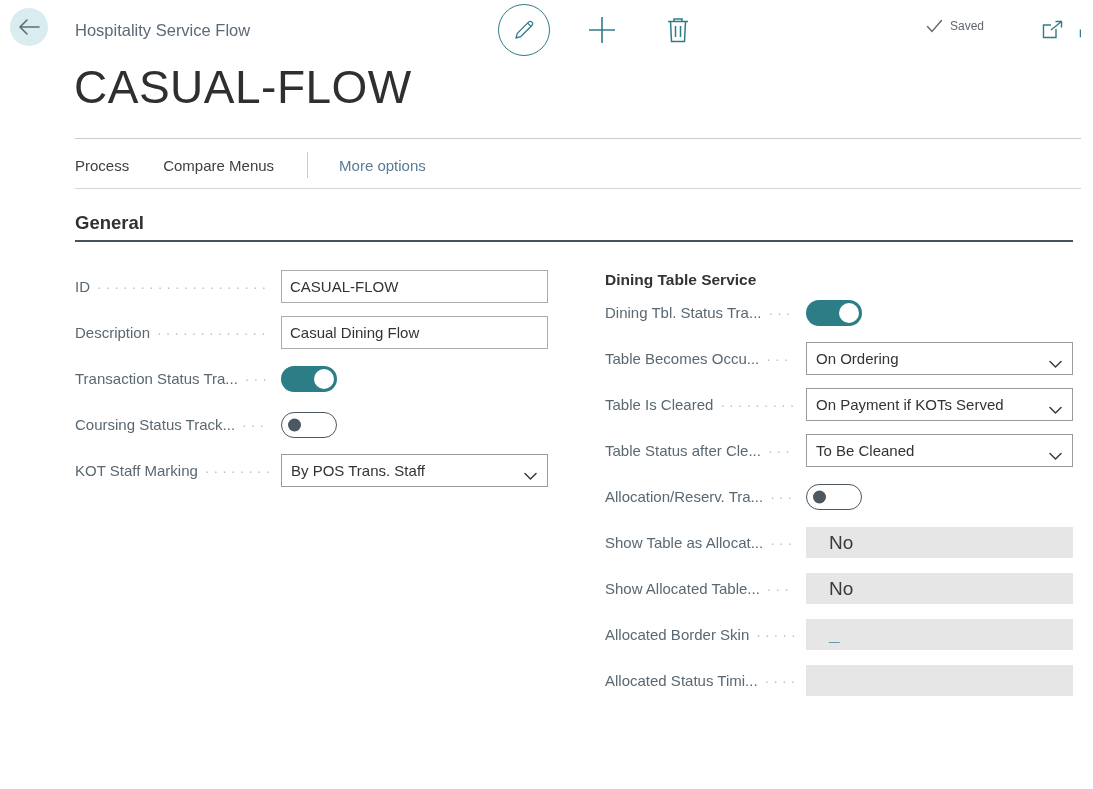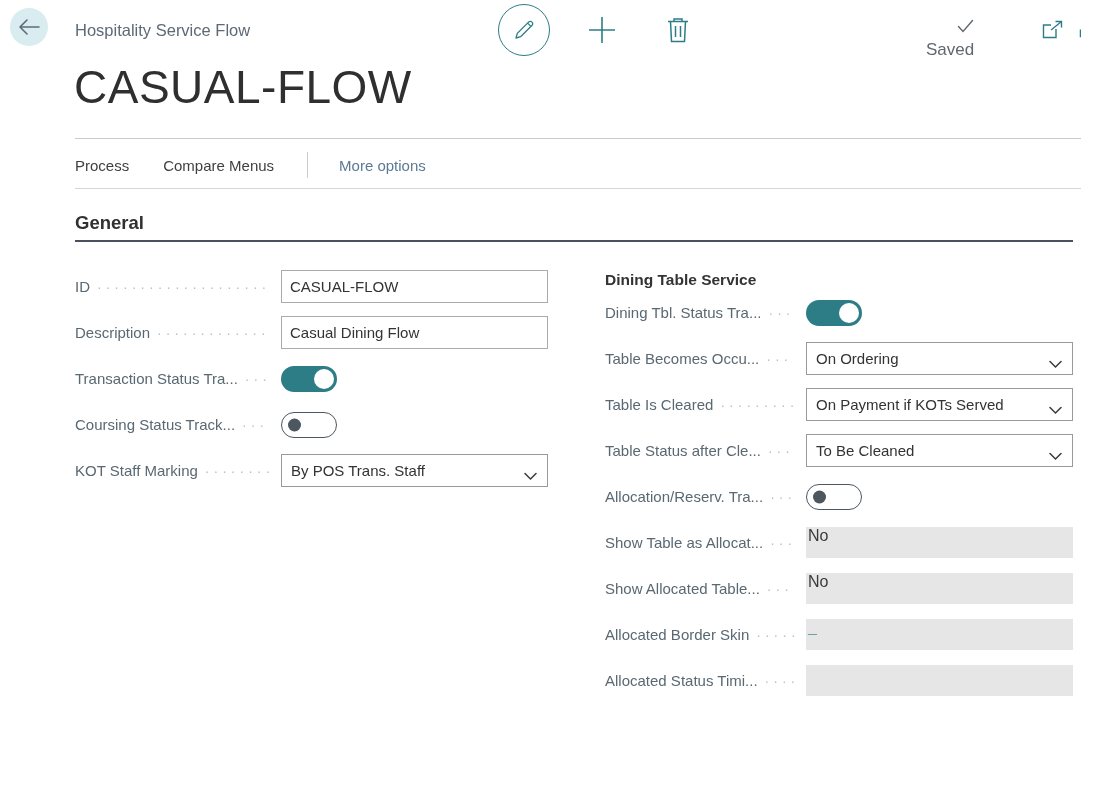--- a/index.html
+++ b/index.html
@@ -10,21 +10,21 @@
   
   .back-btn { position:absolute; left:10px; top:8px; width:38px; height:38px; border-radius:50%;
               background:#d9ecf0; border:none; display:flex; align-items:center; justify-content:center; cursor:pointer; }
   .page-caption { position:absolute; left:75px; top:21px; font-size:16.5px; color:#5d6a76; }
   .edit-btn { position:absolute; left:498px; top:4px; width:52px; height:52px; border-radius:50%;
               border:1px solid #2d7d87; background:#fff; display:flex; align-items:center; justify-content:center; cursor:pointer; }
   .icon-btn { position:absolute; background:none; border:none; cursor:pointer; display:flex; align-items:center; justify-content:center; }
   .new-btn { left:586px; top:14px; width:32px; height:32px; }
   .delete-btn { left:664px; top:15px; width:28px; height:30px; }
   .save-status { position:absolute; left:926px; top:19px; display:flex; align-items:flex-end; gap:7px;
-                 font-size:17px; color:#60676e;flex-direction:column; }
+                 font-size:12px; color:#60676e; }
   .popout-btn { left:1041px; top:19px; width:24px; height:22px; }
   .focusmode-btn { left:1076px; top:23px; width:18px; height:18px; }
 
   
   .record-title { position:absolute; left:74px; top:60px; font-size:46px; font-weight:200; color:#2f2f2f; letter-spacing:0.5px; }
   .title-divider { position:absolute; left:75px; top:138px; width:1018px; height:1px; background:#cbcbcb; }
 
   
   .action-bar { position:absolute; left:75px; top:151px; height:28px; display:flex; align-items:center; }
   .action-item { font-size:15px; color:#3f3f3f; cursor:pointer; }
@@ -58,22 +58,22 @@
                display:flex; align-items:center; padding:0 28px 0 9px; font-size:15px; color:#333; cursor:pointer; }
   .selectbox .chev { position:absolute; right:10px; top:12px; }
   .selectbox .val { white-space:nowrap; overflow:hidden; }
 
   .toggle { position:relative; width:56px; height:26px; border-radius:14px; cursor:pointer; }
   .toggle[data-state="on"] { background:#2d7d87; }
   .toggle[data-state="on"] .knob { position:absolute; top:3px; right:3px; width:20px; height:20px; border-radius:50%; background:#fff; }
   .toggle[data-state="off"] { background:#fff; border:1.5px solid #4c5760; }
   .toggle[data-state="off"] .knob { position:absolute; top:50%; transform:translateY(-50%); left:6px; width:13px; height:13px; border-radius:50%; background:#4c5760; }
 
-  .disabledbox { width:267px; height:31px; background:#e6e6e6; display:flex; 
-                 padding:0 2px; font-size:16px; color:#3b3a39; }
+  .disabledbox { width:267px; height:31px; background:#e6e6e6; display:flex; align-items:center;
+                 padding:0 23px; font-size:19px; color:#3b3a39; }
   .disabledbox .linkval { color:#2d7d87; font-weight:700; }
 </style>
 </head>
 <body>
 
 <div class="page">
 
   <button class="back-btn">
     <span style="display:flex">
       <svg width="24" height="18" viewBox="0 0 24 18">

